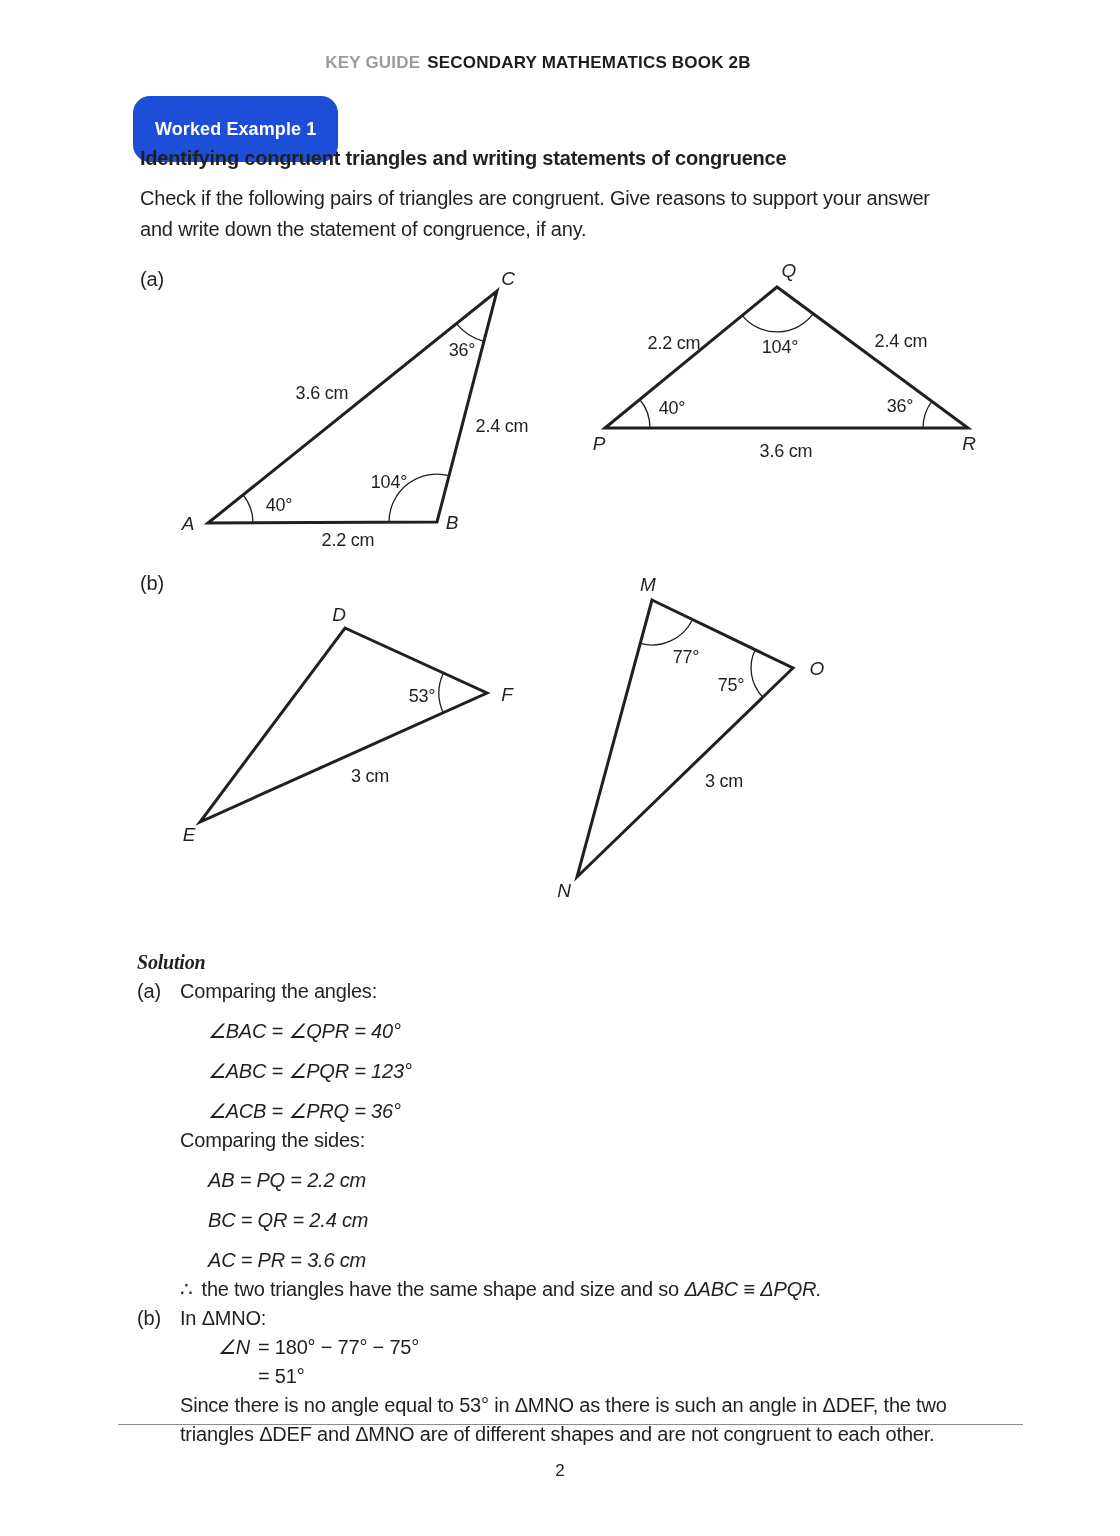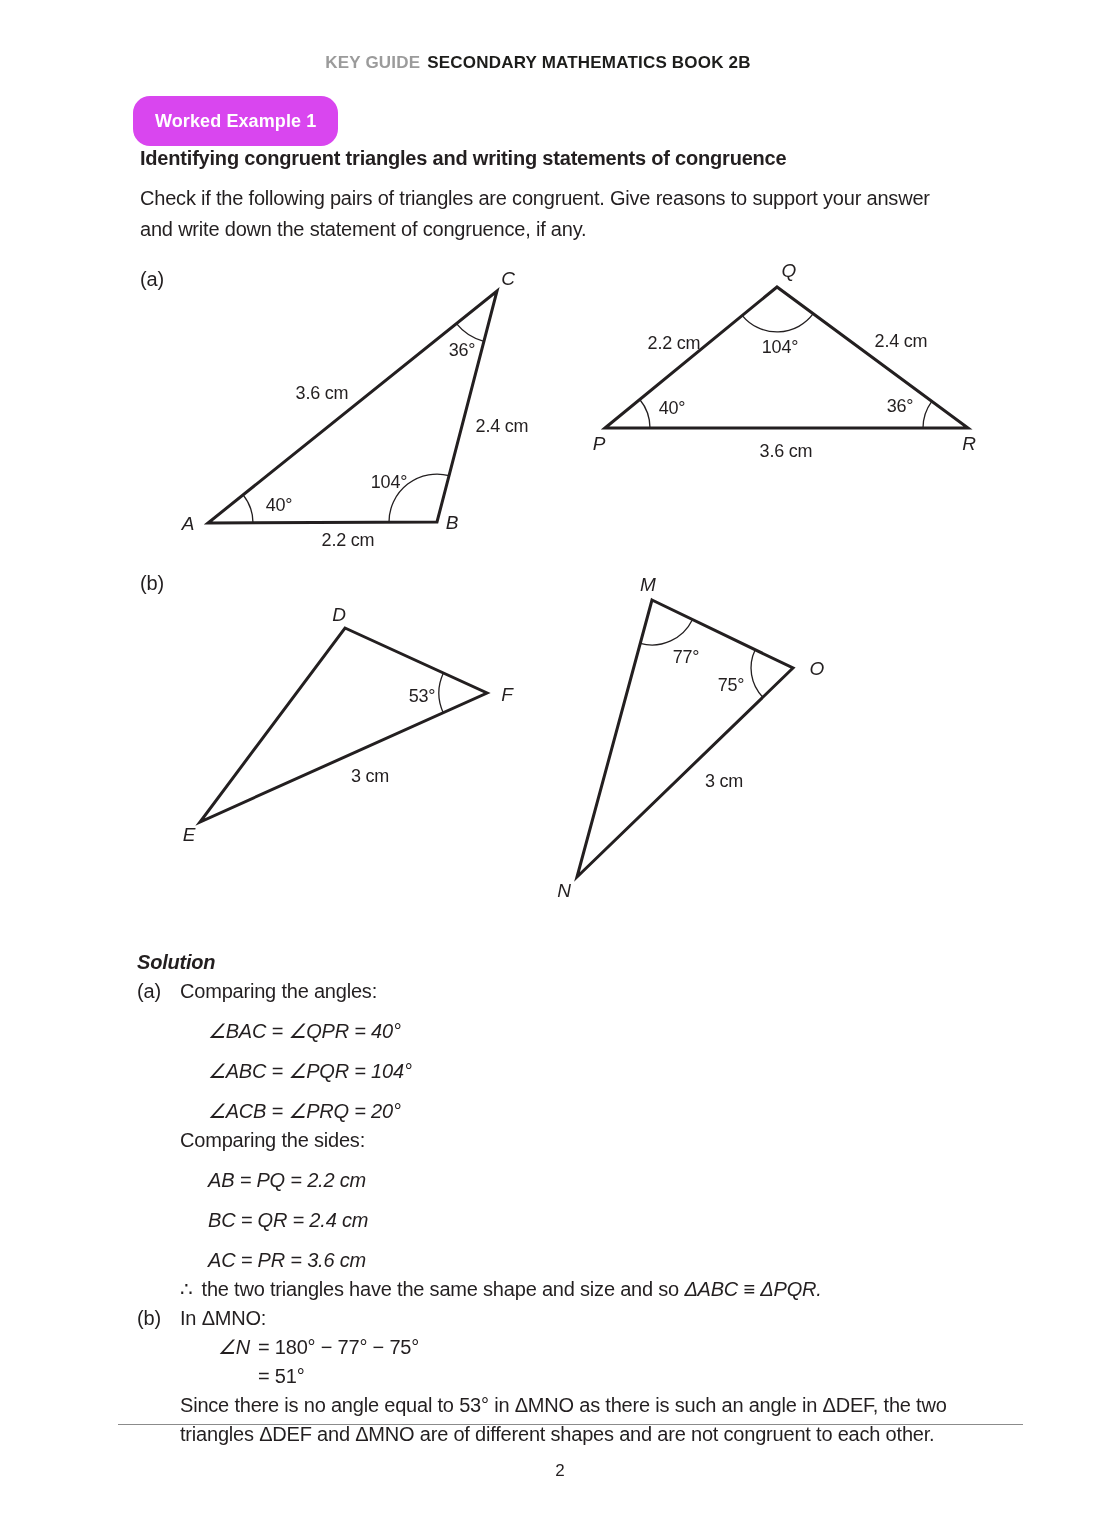--- a/index.html
+++ b/index.html
@@ -8,21 +8,21 @@
     font-family:"Liberation Sans", sans-serif; color:#231f20; overflow:hidden;
   }
   .page-header {
     position:absolute; top:53px; left:0; width:1076px; text-align:center;
     font-size:17px; font-weight:bold; letter-spacing:0.2px;
   }
   .series { color:#9b9b9b; margin-right:7px; }
   .book-title { color:#1d1d1b; }
   .badge {
     position:absolute; left:133px; top:96px; height:34px; line-height:34px;
-    background:#d946ef; color:#ffffff; border-radius:17px; padding:8px 22px;
+    background:#1d4ed8; color:#ffffff; border-radius:17px; padding:16px 22px;
     font-size:18px; font-weight:bold; letter-spacing:0.1px;
   }
   .example-heading {
     position:absolute; left:140px; top:147px; width:940px;
     font-size:20px; font-weight:bold; letter-spacing:-0.2px;
   }
   .prompt {
     position:absolute; left:140px; top:183px; width:920px;
     font-size:20px; line-height:31px; letter-spacing:-0.2px;
   }
@@ -32,21 +32,21 @@
   svg.diagram { position:absolute; left:0; top:0; width:1120px; height:1536px; }
   svg .tri { fill:none; stroke:#231f20; stroke-width:3; stroke-linejoin:miter; }
   svg .arc { fill:none; stroke:#231f20; stroke-width:1.3; }
   svg text { fill:#231f20; font-family:"Liberation Sans", sans-serif; }
   svg .vtx { font-size:19px; font-style:italic; text-anchor:middle; }
   svg .lbl { font-size:18px; text-anchor:middle; letter-spacing:-0.2px; }
   .solution {
     position:absolute; left:137px; top:948px; width:930px;
     font-size:20px; line-height:29px; letter-spacing:-0.2px;
   }
-  .sol-heading { font-weight:bold; font-style:italic; }
+  .sol-heading { font-weight:bold; font-style:italic;font-family:Liberation Serif, serif; }
   .sol-row { display:flex; }
   .sol-marker { width:43px; flex:none; }
   .indent1 { padding-left:43px; }
   .indent2 { padding-left:71px; }
   .indent3 { padding-left:81px; }
   .eq { font-style:italic;margin-top:11px; }
   .eq-lhs { width:40px; flex:none; font-style:italic; }
   .stmt { font-style:italic; }
   .therefore { margin-right:9px; }
   .footer-rule {
@@ -129,22 +129,22 @@
   </svg>
 
   <div class="solution">
     <div class="sol-heading">Solution</div>
 
     <div class="sol-row">
       <span class="sol-marker">(a)</span>
       <span>Comparing the angles:</span>
     </div>
     <div class="indent2 eq">∠BAC = ∠QPR = 40°</div>
-    <div class="indent2 eq">∠ABC = ∠PQR = 104°</div>
-    <div class="indent2 eq">∠ACB = ∠PRQ = 20°</div>
+    <div class="indent2 eq">∠ABC = ∠PQR = 123°</div>
+    <div class="indent2 eq">∠ACB = ∠PRQ = 36°</div>
     <div class="indent1">Comparing the sides:</div>
     <div class="indent2 eq">AB = PQ = 2.2 cm</div>
     <div class="indent2 eq">BC = QR = 2.4 cm</div>
     <div class="indent2 eq">AC = PR = 3.6 cm</div>
     <div class="indent1">
       <span class="therefore">∴</span><span>the two triangles have the same shape and size and so </span><span class="stmt">ΔABC ≡ ΔPQR.</span>
     </div>
 
     <div class="sol-row">
       <span class="sol-marker">(b)</span>

